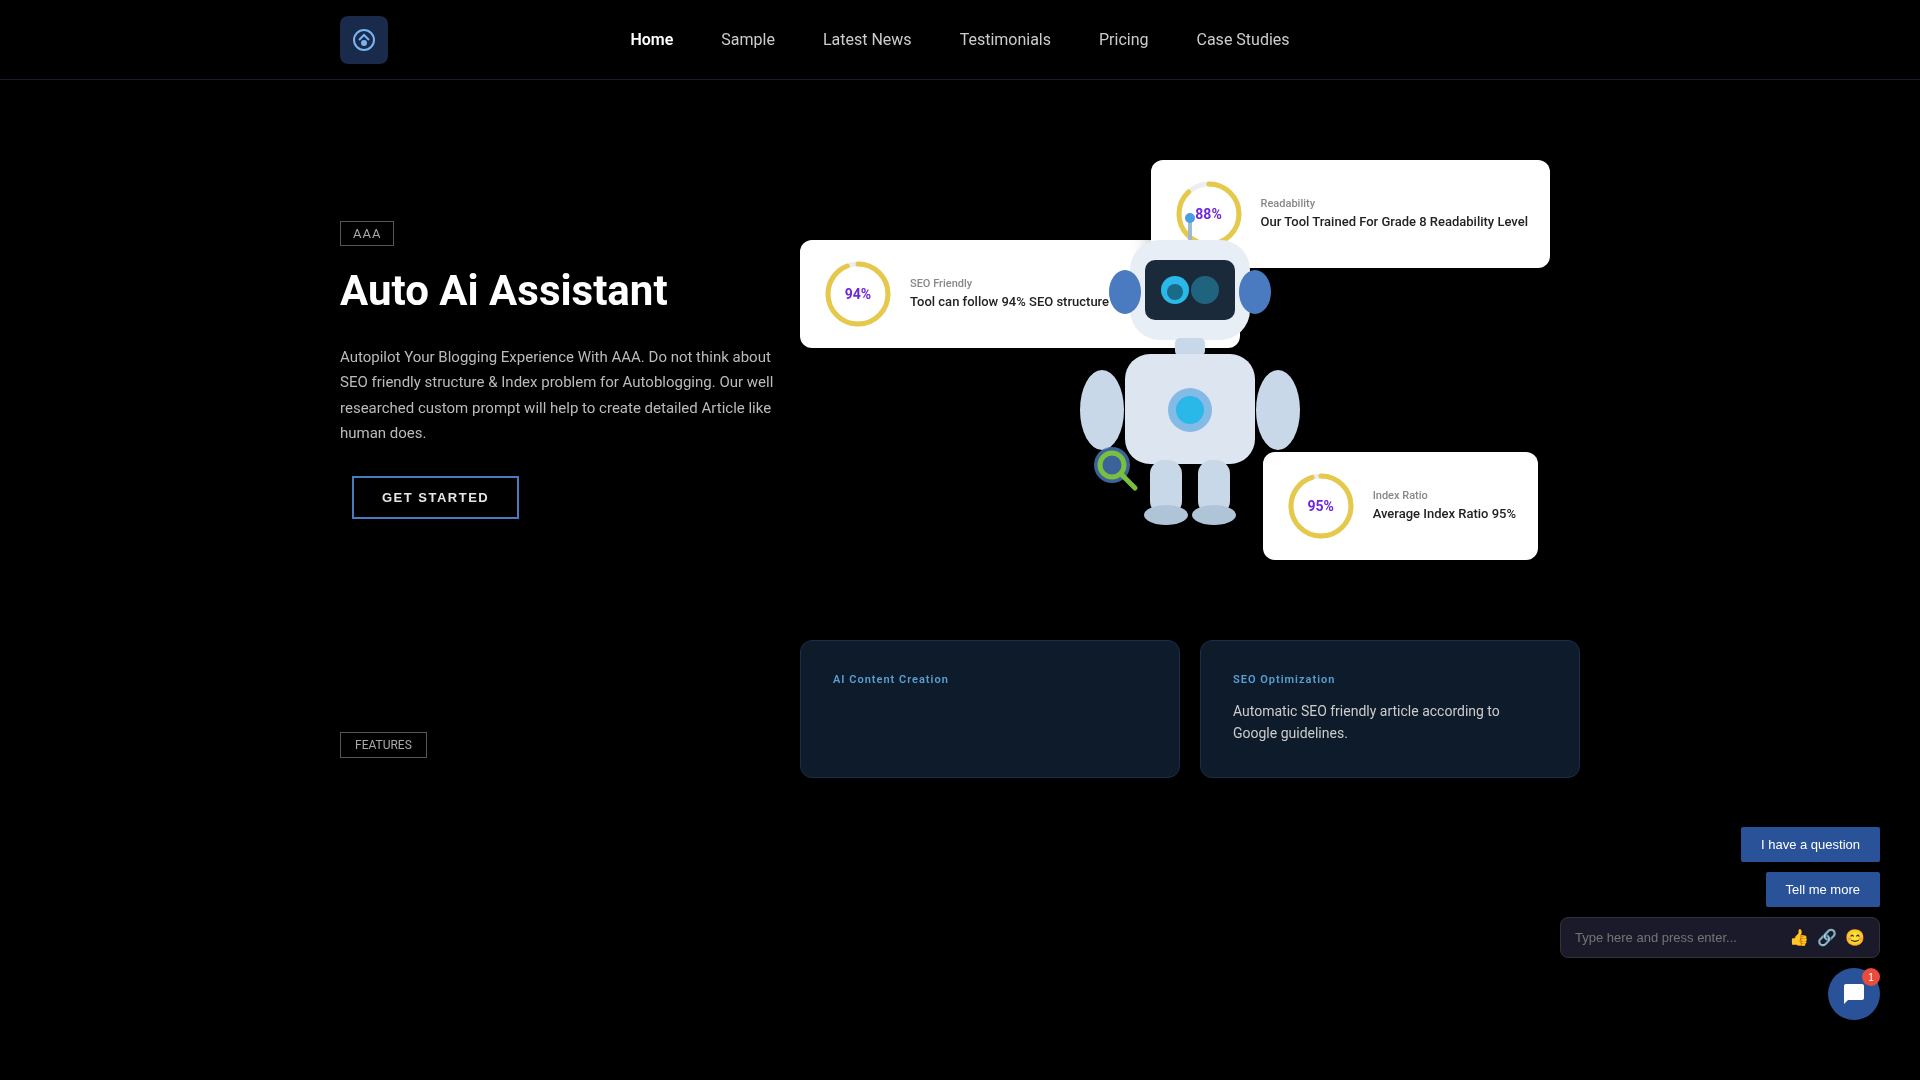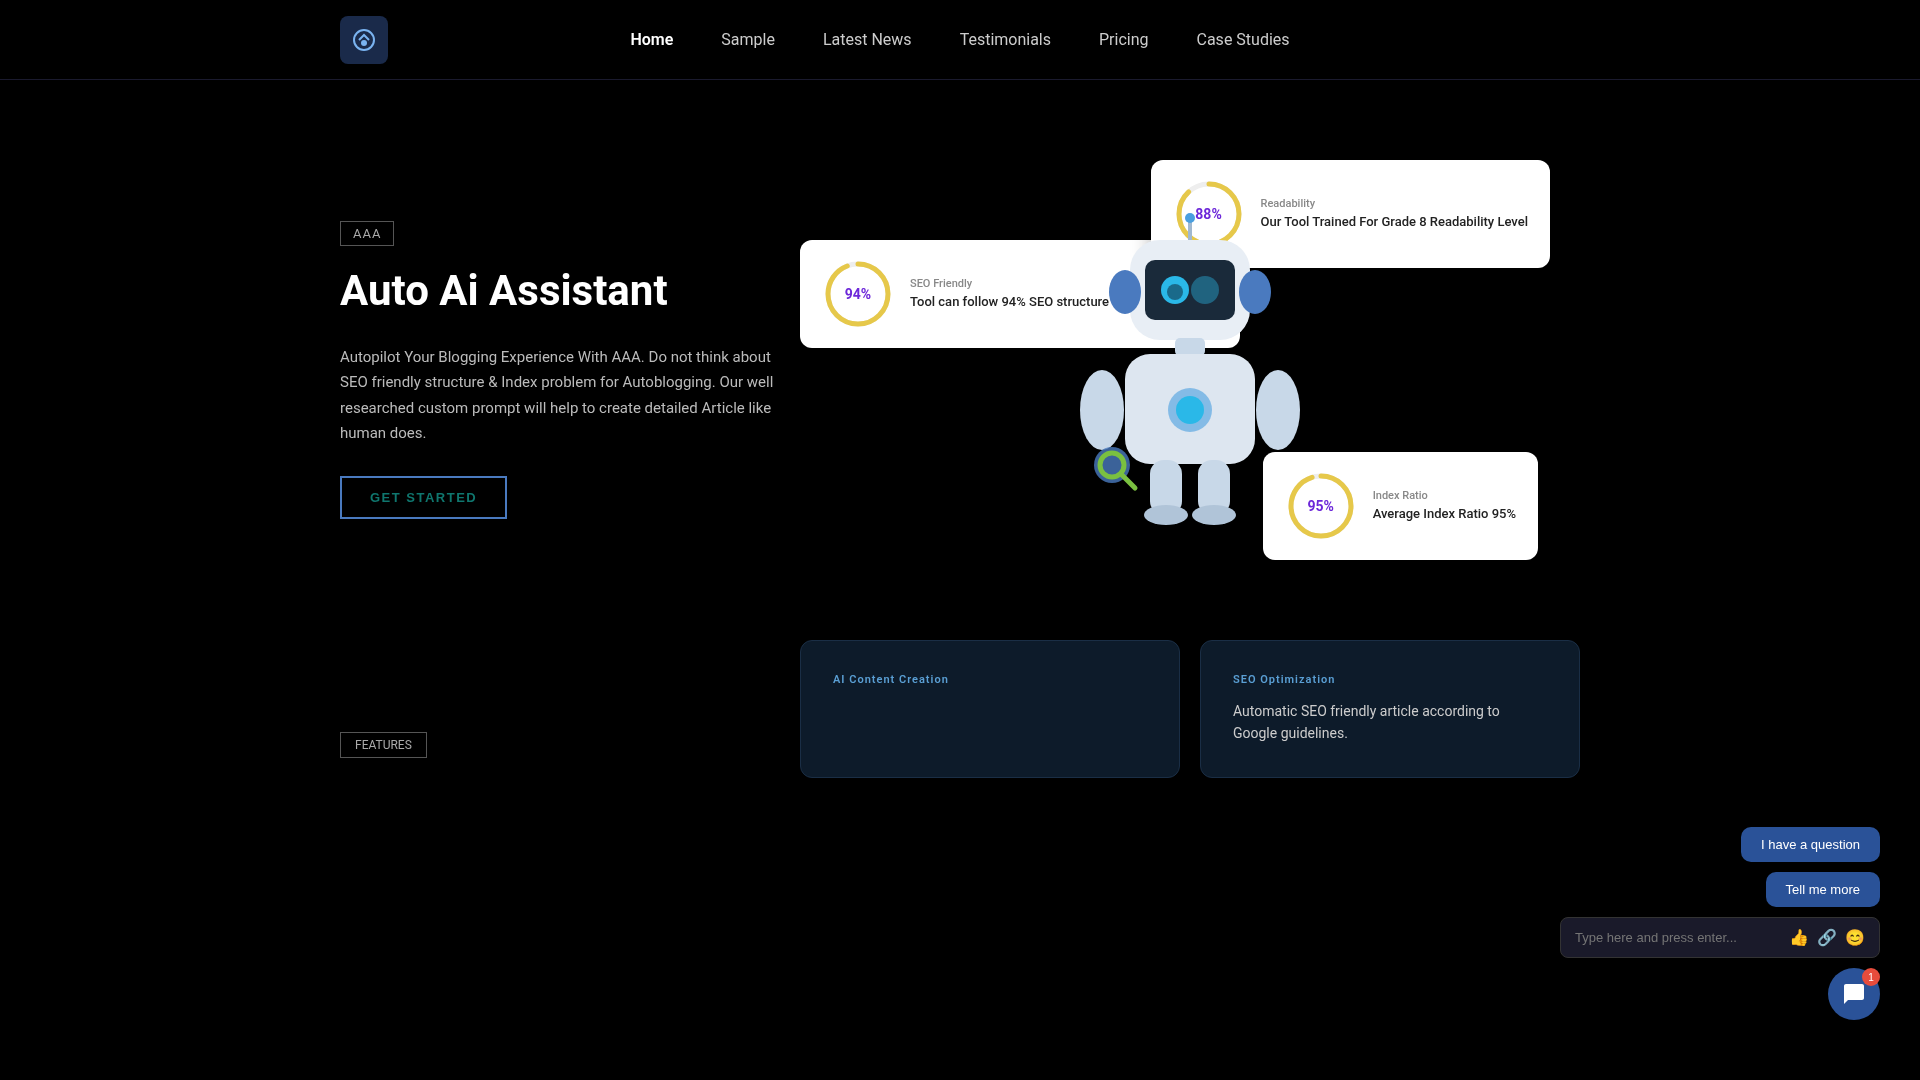--- a/index.html
+++ b/index.html
@@ -83,27 +83,28 @@
     .hero-desc {
       font-size: 15px;
       color: #bbb;
       line-height: 1.7;
       margin-bottom: 29px;
       max-width: 560px;
     }
     .get-started-btn {
       border: 2px solid #4a7abf;
       background: transparent;
-      color: #0f766e;
+      color: #e5e5e5;
       padding: 12px 28px;
       font-size: 13px;
       font-weight: 700;
       letter-spacing: 1.5px;
       cursor: pointer;
       transition: background 0.2s;
+      margin-left: 12px;
     }
 
     
     .hero-right {
       position: relative;
       width: 780px;
       height: 420px;
       flex-shrink: 0;
     }
 
@@ -226,21 +227,21 @@
       flex-direction: column;
       align-items: flex-end;
       gap: 10px;
       z-index: 100;
     }
     .chat-bubble-btn {
       background: #2a5298;
       color: #fff;
       border: none;
       padding: 10px 20px;
-      border-radius: 10px;
+      border-radius: 2px;
       font-size: 13px;
       cursor: pointer;
       white-space: nowrap;
     }
     .chat-bubble-btn.tell-more {
       background: #2a5298;
     }
     .chat-input-row {
       background: #1a1a2a;
       border: 1px solid #333;

